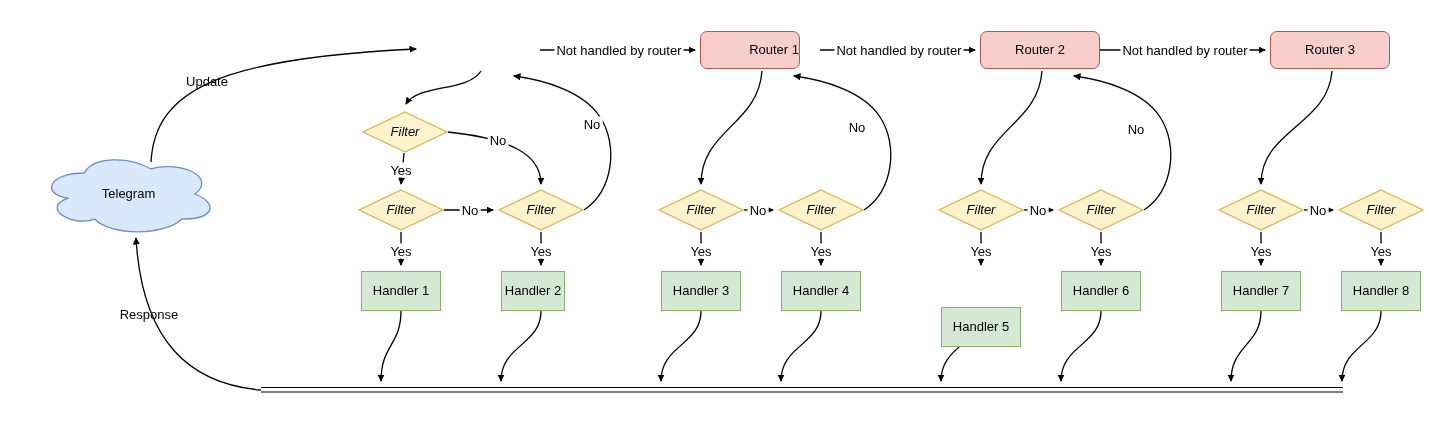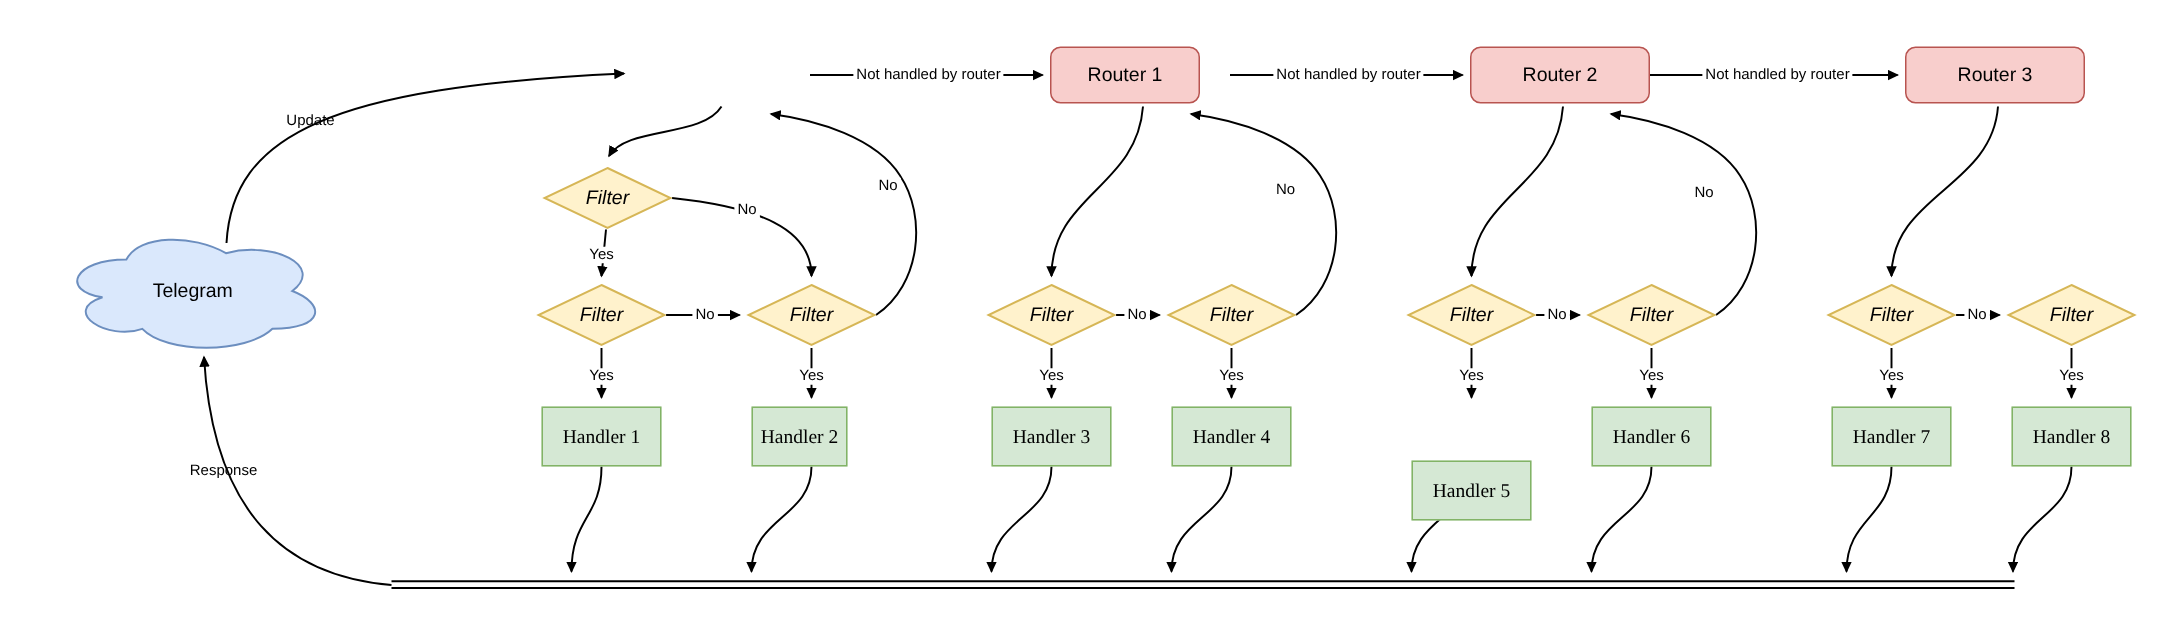--- a/index.html
+++ b/index.html
@@ -5,29 +5,29 @@
   html,body{margin:0;padding:0;background:#fff;}
   .canvas{position:relative;width:1451px;height:423px;background:#fff;overflow:hidden;
           font-family:"Liberation Sans",sans-serif;color:var(--text,#000);}
   #edges{position:absolute;left:0;top:0;width:1451px;height:423px;}
   #edges path.e{fill:none;stroke:var(--edge,#000);stroke-width:1.3px;}
   #edges path.bus{fill:none;stroke:var(--edge,#000);stroke-width:1.2px;}
   .node{position:absolute;display:flex;align-items:center;justify-content:center;
         box-sizing:border-box;font-size:13px;line-height:1.25;text-align:center;}
   .router{background:var(--router-fill);border:1.3px solid var(--router-stroke);
           border-radius:7px;white-space:pre-line;}
-  .handler{background:var(--handler-fill);border:1.3px solid var(--handler-stroke);font-family:Liberation Serif, serif;}
+  .handler{background:var(--handler-fill);border:1.3px solid var(--handler-stroke);}
   .filter{background:transparent;}
   .filter svg{position:absolute;left:0;top:0;overflow:visible;}
   .filter polygon{fill:var(--filter-fill);stroke:var(--filter-stroke);stroke-width:1.3px;}
   .filter .lbl{position:relative;z-index:2;font-style:italic;}
   .cloud svg{position:absolute;left:0;top:0;overflow:visible;}
   .cloud path{fill:var(--cloud-fill);stroke:var(--cloud-stroke);stroke-width:1.3px;}
   .cloud .lbl{position:relative;z-index:2;}
-  .elabel{position:absolute;transform:translate(-50%,-50%);font-size:10px;
+  .elabel{position:absolute;transform:translate(-50%,-50%);font-size:13px;
           white-space:nowrap;background:var(--bg,#fff);padding:0 2px;z-index:3;}
   .elabel.nobg{background:transparent;}
 </style>
 </head>
 <body>
 
 <div class="canvas">
 
   <svg id="edges" xmlns="http://www.w3.org/2000/svg">
     <defs>
@@ -85,21 +85,21 @@
     <path class="bus" d="M 261 392 L 1343 392"></path>
   </svg>
 
   <div class="node cloud" style="left:40px;top:152px;width:177px;height:84px;">
     <svg width="177" height="84" viewBox="0 0 177 84">
       <path d="M 44.25 21 C 8.85 21 0 42 28.32 46.2 C 0 55.44 31.86 75.6 54.87 67.2 C 70.8 84 123.9 84 141.6 67.2 C 177 67.2 177 50.4 154.88 42 C 177 25.2 141.6 8.4 110.63 16.8 C 88.5 4.2 53.1 4.2 44.25 21 Z"></path>
     </svg>
     <span class="lbl">Telegram</span>
   </div>
 
-  <div class="node router" style="left:700px;top:31px;width:100px;height:38px;">
+  <div class="node router" style="left:700px;top:31px;width:100px;height:38px;justify-content:flex-end;">
     <span>Router 1</span>
   </div>
   <div class="node router" style="left:980px;top:31px;width:120px;height:38px;">
     <span>Router 2</span>
   </div>
   <div class="node router" style="left:1270px;top:31px;width:120px;height:38px;text-align:center;">
     <span>Router 3</span>
   </div>
 
   <div class="node filter" style="left:362px;top:111px;width:86px;height:42px;">

